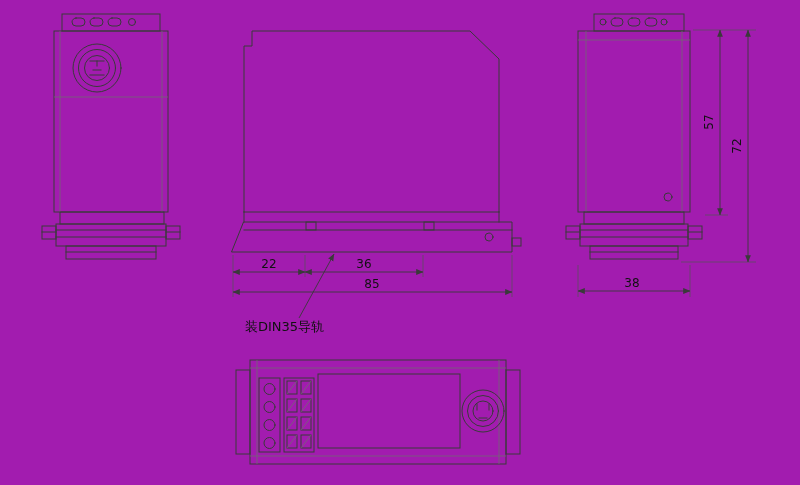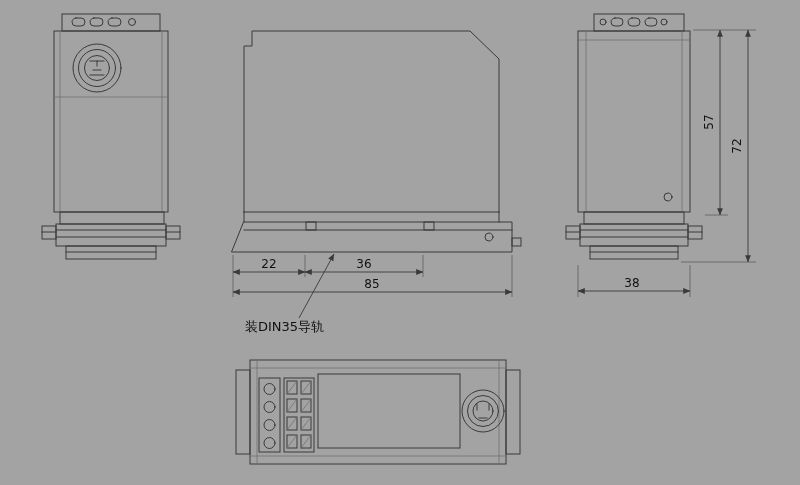--- a/index.html
+++ b/index.html
@@ -1,16 +1,16 @@
 <!DOCTYPE html>
 <html><head>
 <meta charset="utf-8">
 <style>
   html,body{margin:0;padding:0;background:#ffffff;}
-  .stage{width:800px;height:485px;position:relative;background:#a3a3a3;overflow:hidden;text-decoration:underline;}
+  .stage{width:800px;height:485px;position:relative;background:#a21caf;overflow:hidden;text-decoration:underline;}
   svg{display:block;}
   .s{stroke:#3a3a3a;stroke-width:1;fill:none;stroke-linecap:square;}
   .thin{stroke:#6f6f6f;stroke-width:.75;fill:none;}
   .dim{stroke:#3a3a3a;stroke-width:.9;fill:none;}
   .ext{stroke:#555;stroke-width:.7;fill:none;}
   text{font-family:"DejaVu Sans","Liberation Sans",sans-serif;font-size:12px;fill:#111;}
   .cjk{font-size:13px;}
   .ah{fill:#3a3a3a;stroke:none;}
 </style>
 </head>

